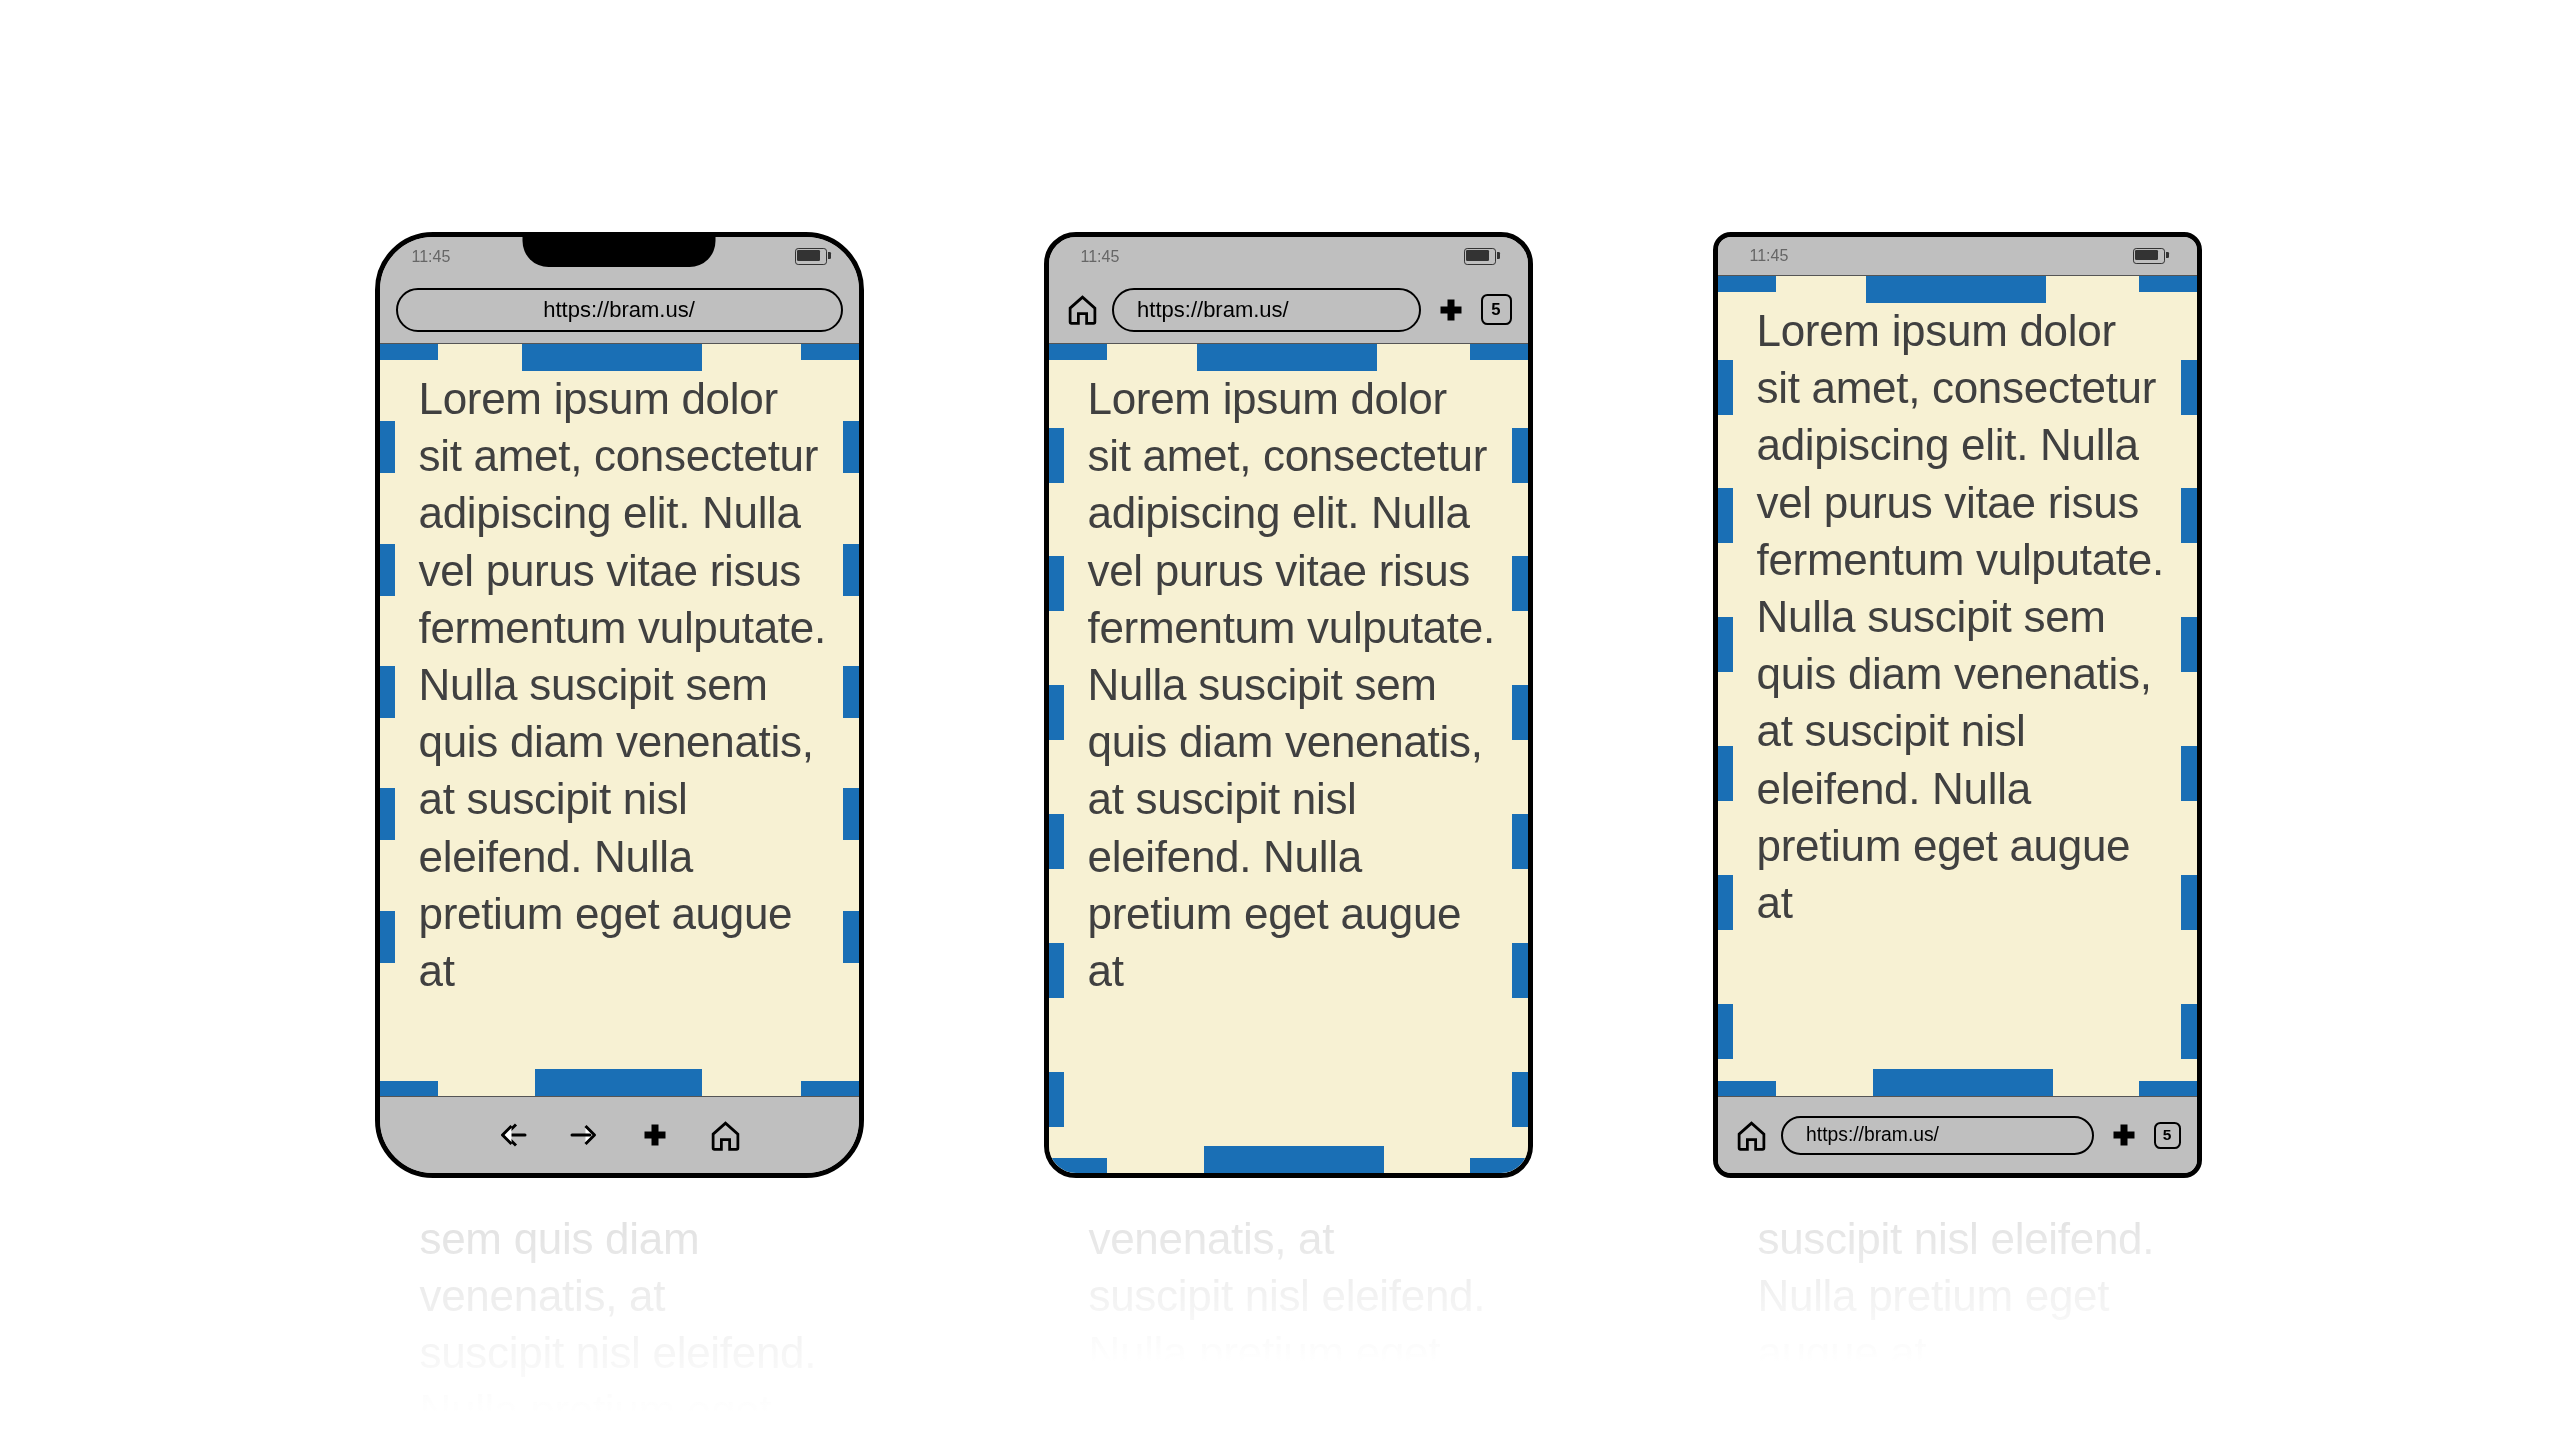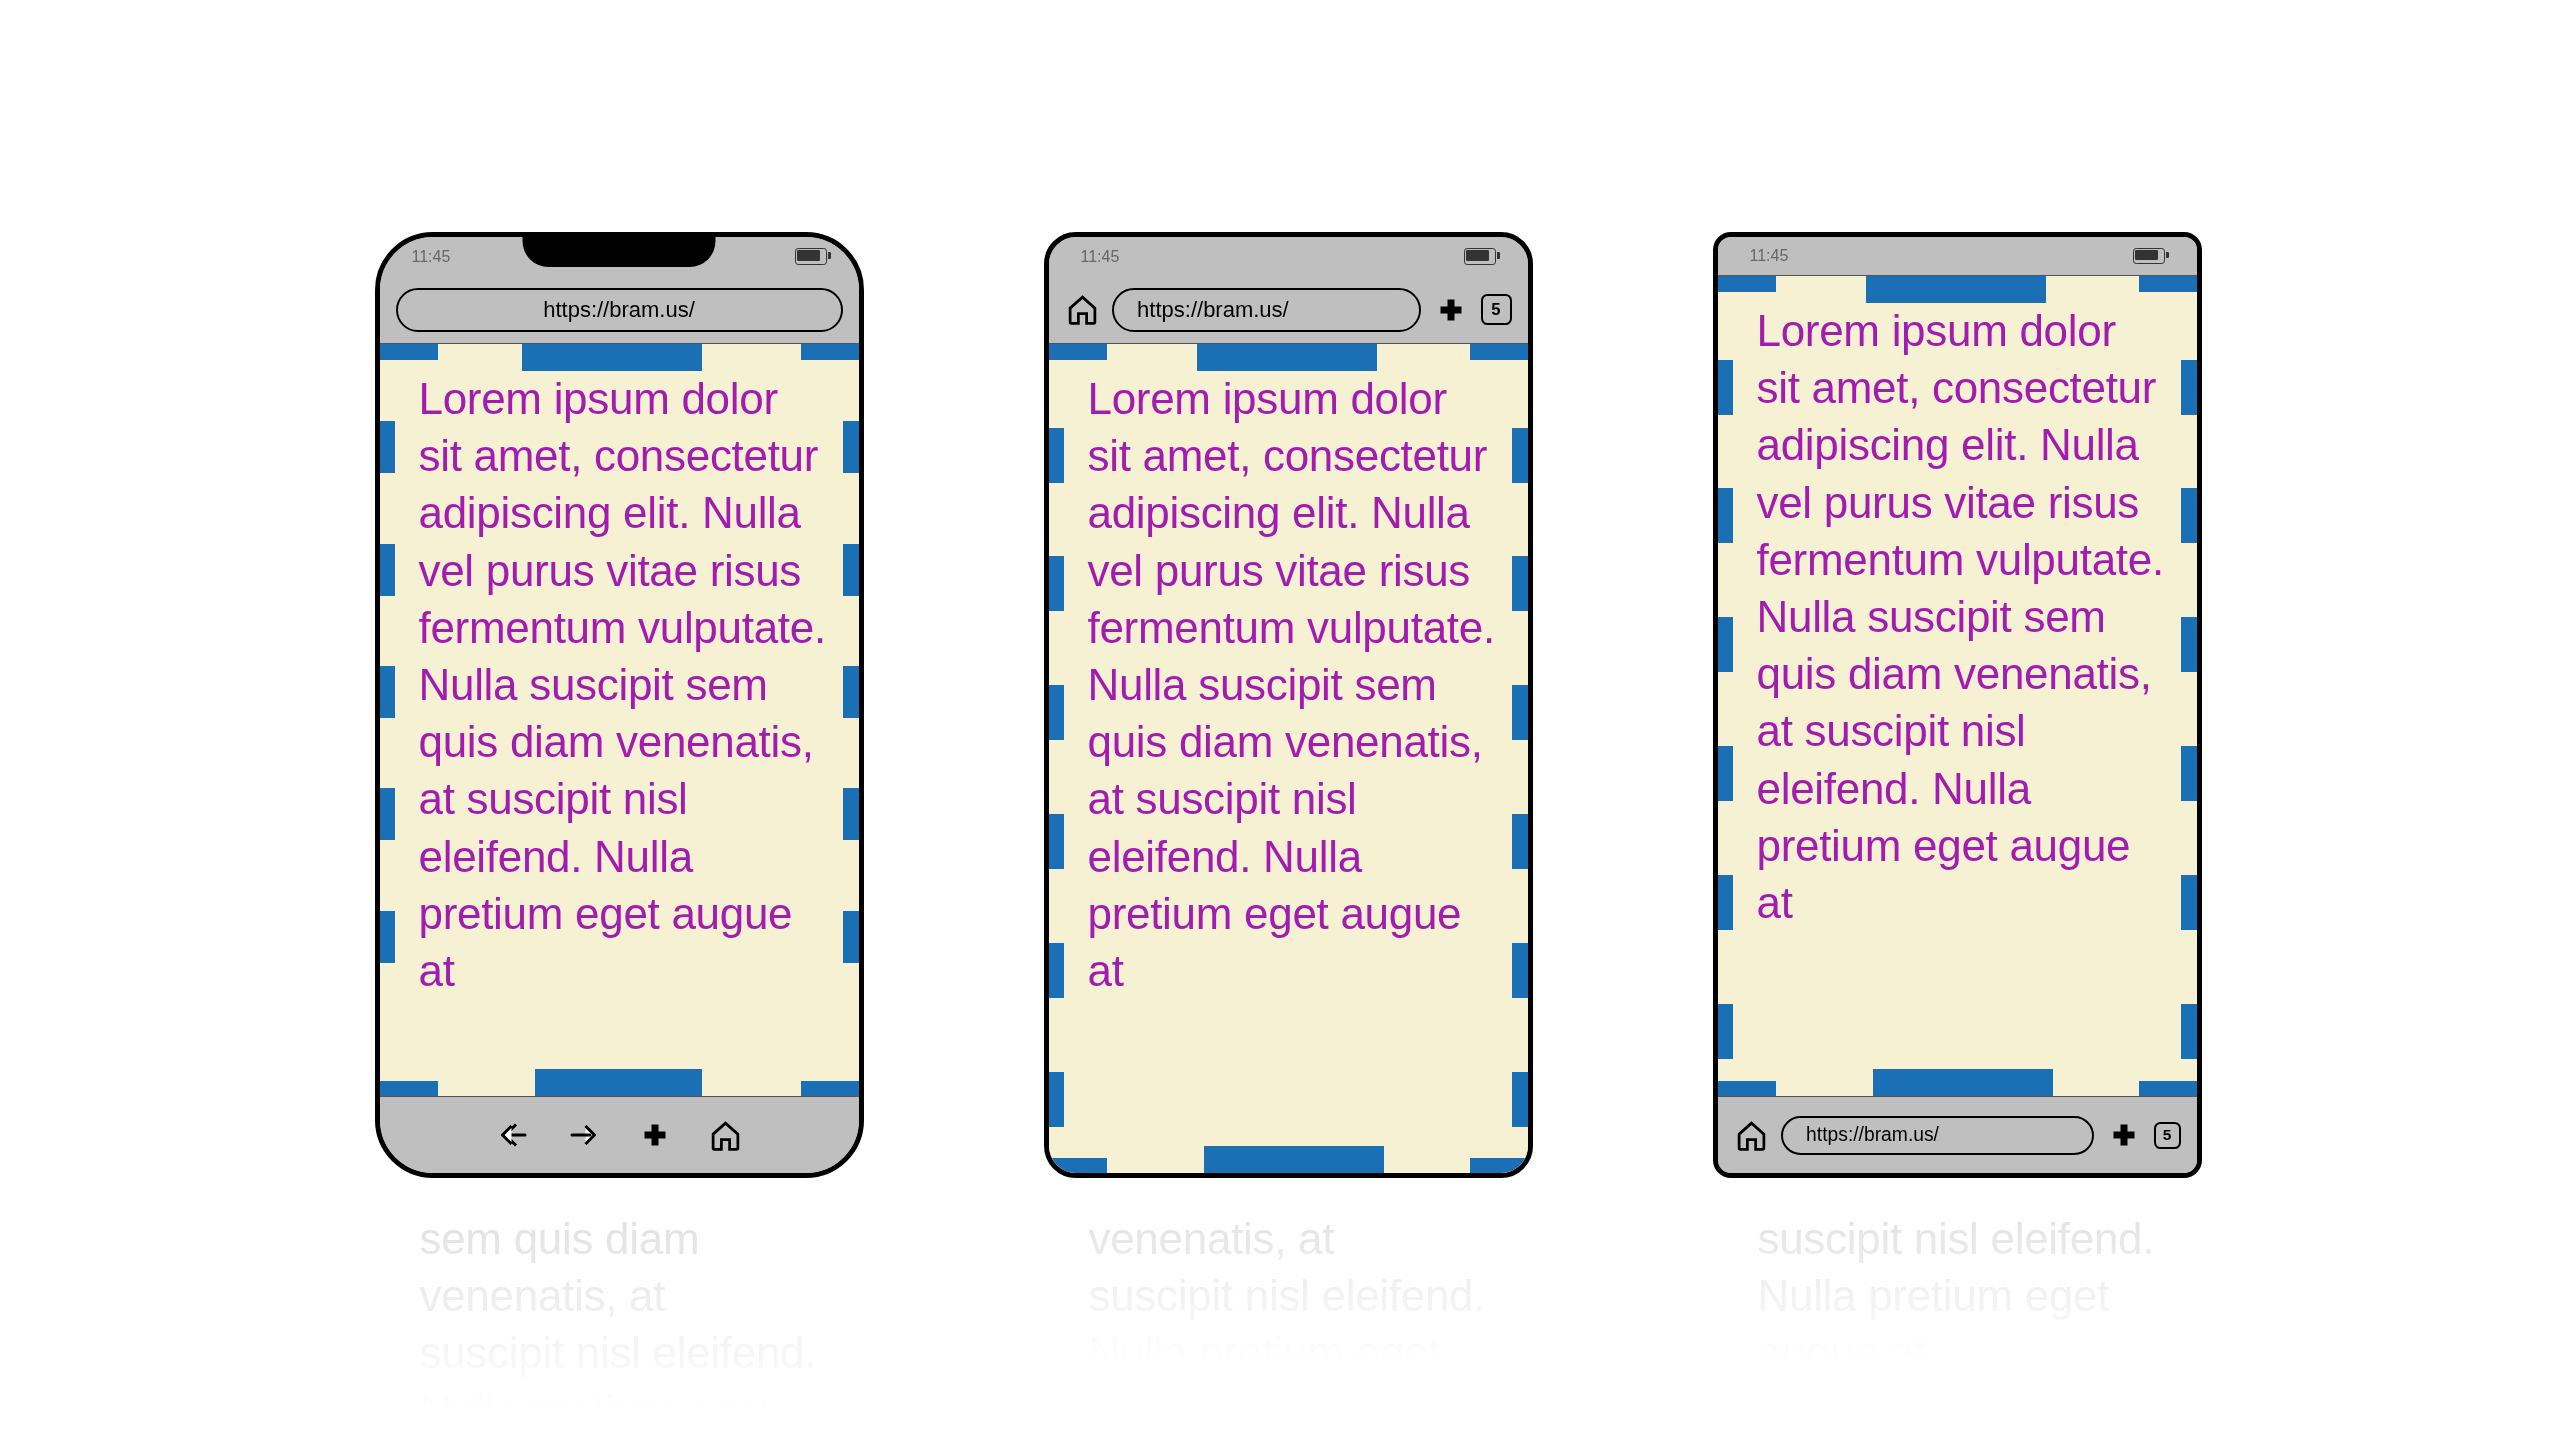--- a/index.html
+++ b/index.html
@@ -150,21 +150,21 @@
   background: #1a6fb5;
 }
 
 .content-text {
   position: absolute;
   top: 26px;
   left: 39px;
   right: 26px;
   font-size: 44px;
   line-height: 1.3;
-  color: #a21caf;
+  color: #404040;
   font-weight: 500;
   letter-spacing: -0.3px;
 }
 
 
 .toolbar-bottom {
   height: 77px;
   background: #bfbfbf;
   border-top: 1.9px solid #555;
   display: flex;

